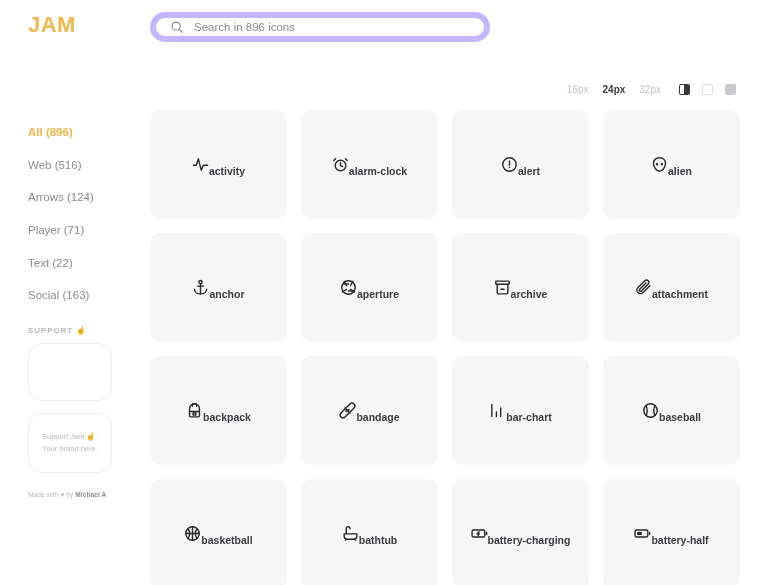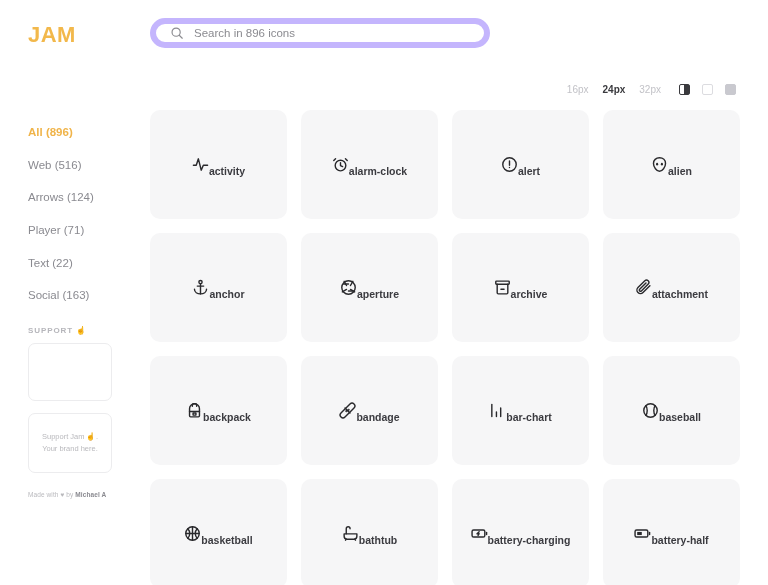--- a/index.html
+++ b/index.html
@@ -8,22 +8,22 @@
     background: #ffffff;
     font-family: "Liberation Sans", sans-serif;
     overflow: hidden;
   }
   body { position: relative; }
 
   
   .topbar {
     height: 48px;
     display: flex;
-    align-items: flex-end;
-    padding: 0 28px;
+    align-items: flex-start;
+    padding: 12px 28px;
   }
   .logo {
     font-size: 22px;
     font-weight: 800;
     letter-spacing: 0.5px;
     color: #F2B84B;
     width: 122px;
     flex: 0 0 122px;
   }
   .search-wrap {
@@ -90,21 +90,21 @@
     font-size: 8px;
     letter-spacing: 0.9px;
     color: #b6b6bb;
     font-weight: 700;
     display: flex; align-items: center; gap: 3px;
   }
   .ad-box {
     margin-top: 8px;
     width: 84px; height: 58px;
     border: 1px solid #ececee;
-    border-radius: 7px;
+    border-radius: 14px;
     background: #fff;
   }
   .ad-box.second {
     margin-top: 12px;
     height: 60px;
     display: flex; align-items: center; justify-content: center;
     text-align: center;
     padding: 6px;
   }
   .ad-text {

